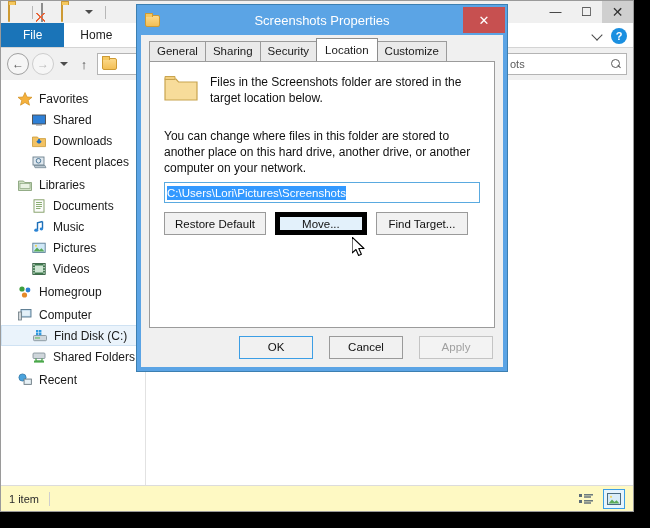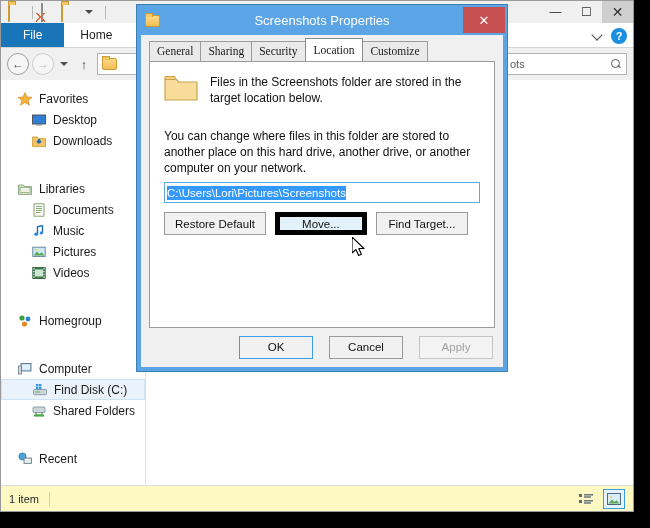--- a/index.html
+++ b/index.html
@@ -150,21 +150,21 @@
   }
 
   
   .ebody { flex: 1; display: flex; background: #fff; min-height: 0; }
   .sidebar {
     width: 145px; background: #fff;
     border-right: 1px solid #e2e2e2;
     padding-top: 6px; font-size: 12px; color: #1a1a1a;
     overflow: hidden;
   }
-  .side-grp { margin-top: 27px; }
+  .side-grp { margin-top: 2px; }
   .side-grp:first-child { margin-top: 2px; }
   .srow {
     display: flex; align-items: center; gap: 6px;
     height: 21px; padding-left: 16px; white-space: nowrap;
   }
   .srow.child { padding-left: 30px; }
   .srow.sel { background: #eaf3fb; border: 1px solid #cfe2f3; height: 21px; }
   .sico { width: 16px; height: 16px; flex: none; position: relative; }
 
   .content { flex: 1; position: relative; background: #fff; }
@@ -213,21 +213,21 @@
     display: flex; align-items: center; justify-content: center;
   }
   .dlg-inner {
     flex: 1; margin: 0 5px 5px 5px;
     background: #f0f0f0;
     display: flex; flex-direction: column;
     min-height: 0;
   }
   .tabstrip {
     display: flex; align-items: flex-end; height: 22px;
-    padding-left: 7px; margin-top: 4px; position: relative; z-index: 2; font-family: Liberation Serif, serif;
+    padding-left: 7px; margin-top: 4px; position: relative; z-index: 2;
   }
   .tab {
     font-size: 11.5px; color: #1a1a1a;
     padding: 2px 7px 3px 7px;
     border: 1px solid #9b9b9b;
     border-bottom: none;
     background: #eaeaea;
     margin-right: -1px;
     line-height: 14px;
   }
@@ -343,30 +343,40 @@
           </span>
           <span>Favorites</span>
         </div>
         <div class="srow child">
           <span class="sico">
             <svg width="16" height="16" viewBox="0 0 16 16">
                 <rect x="1.5" y="3" width="13" height="9" fill="#2f80d6" stroke="#4a4a4a" stroke-width="0.9"></rect>
                 <rect x="5" y="12.2" width="6" height="1.4" fill="#9a9a9a"></rect>
               </svg>
           </span>
-          <span>Desktop</span>
+          <span>Shared</span>
         </div>
         <div class="srow child">
           <span class="sico">
             <svg width="16" height="16" viewBox="0 0 16 16">
                 <path d="M1.5 4h5l1.2 1.6H14.5v8H1.5z" fill="#f3c263" stroke="#c99a35" stroke-width="0.8"></path>
                 <path d="M8 6v4m0 0l-2-2m2 2l2-2" stroke="#1b6ec2" stroke-width="1.8" fill="none"></path>
               </svg>
           </span>
           <span>Downloads</span>
+        </div>
+        <div class="srow child">
+          <span class="sico">
+            <svg width="16" height="16" viewBox="0 0 16 16">
+                <rect x="2" y="3" width="11" height="8" fill="#dfe8ef" stroke="#6a7f8d" stroke-width="0.9"></rect>
+                <path d="M3 11.5h11l1 2.2H4z" fill="#b9c6d0" stroke="#6a7f8d" stroke-width="0.7"></path>
+                <circle cx="7.5" cy="6.8" r="2.3" fill="none" stroke="#3d6c8f" stroke-width="0.9"></circle>
+              </svg>
+          </span>
+          <span>Recent places</span>
         </div>
       </div>
 
       <div class="side-grp">
         <div class="srow">
           <span class="sico">
             <svg width="16" height="16" viewBox="0 0 16 16">
                 <path d="M1.5 4h5l1.2 1.5H14.5v8H1.5z" fill="#cfe0c4" stroke="#7e9a70" stroke-width="0.8"></path>
                 <rect x="3" y="6.5" width="10" height="5" fill="#e9f2e3" stroke="#7e9a70" stroke-width="0.6"></rect>
               </svg>

